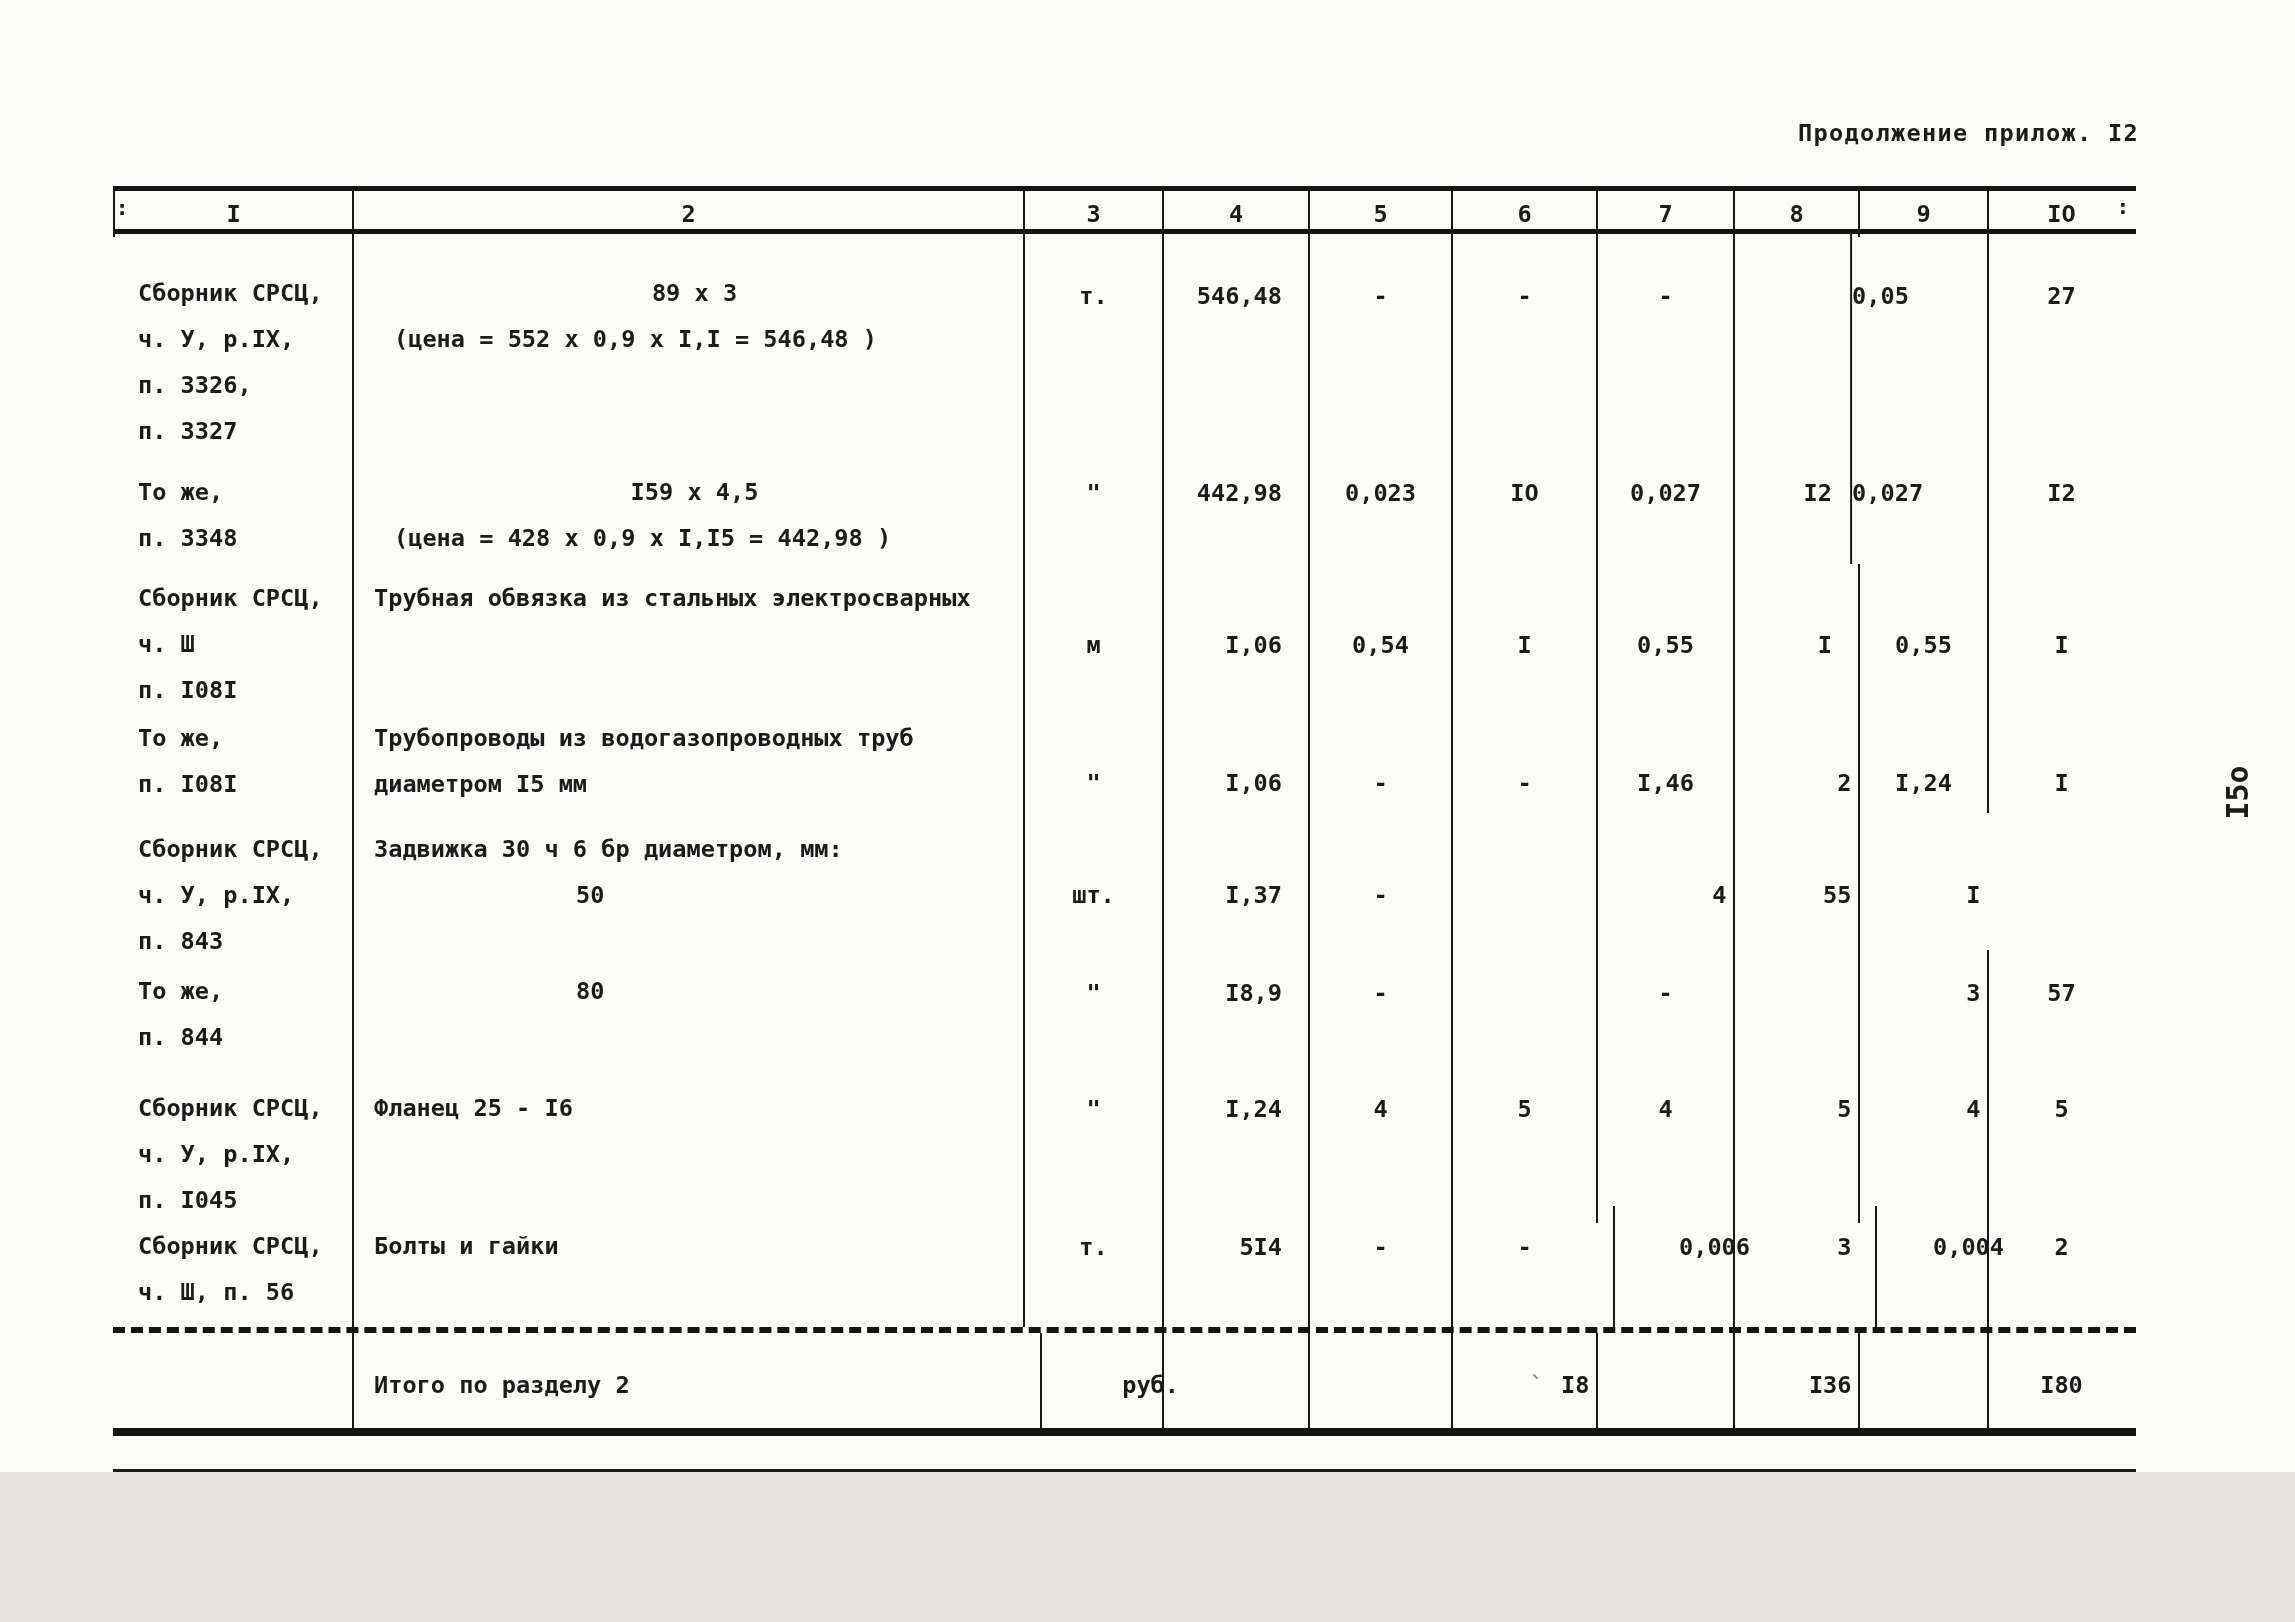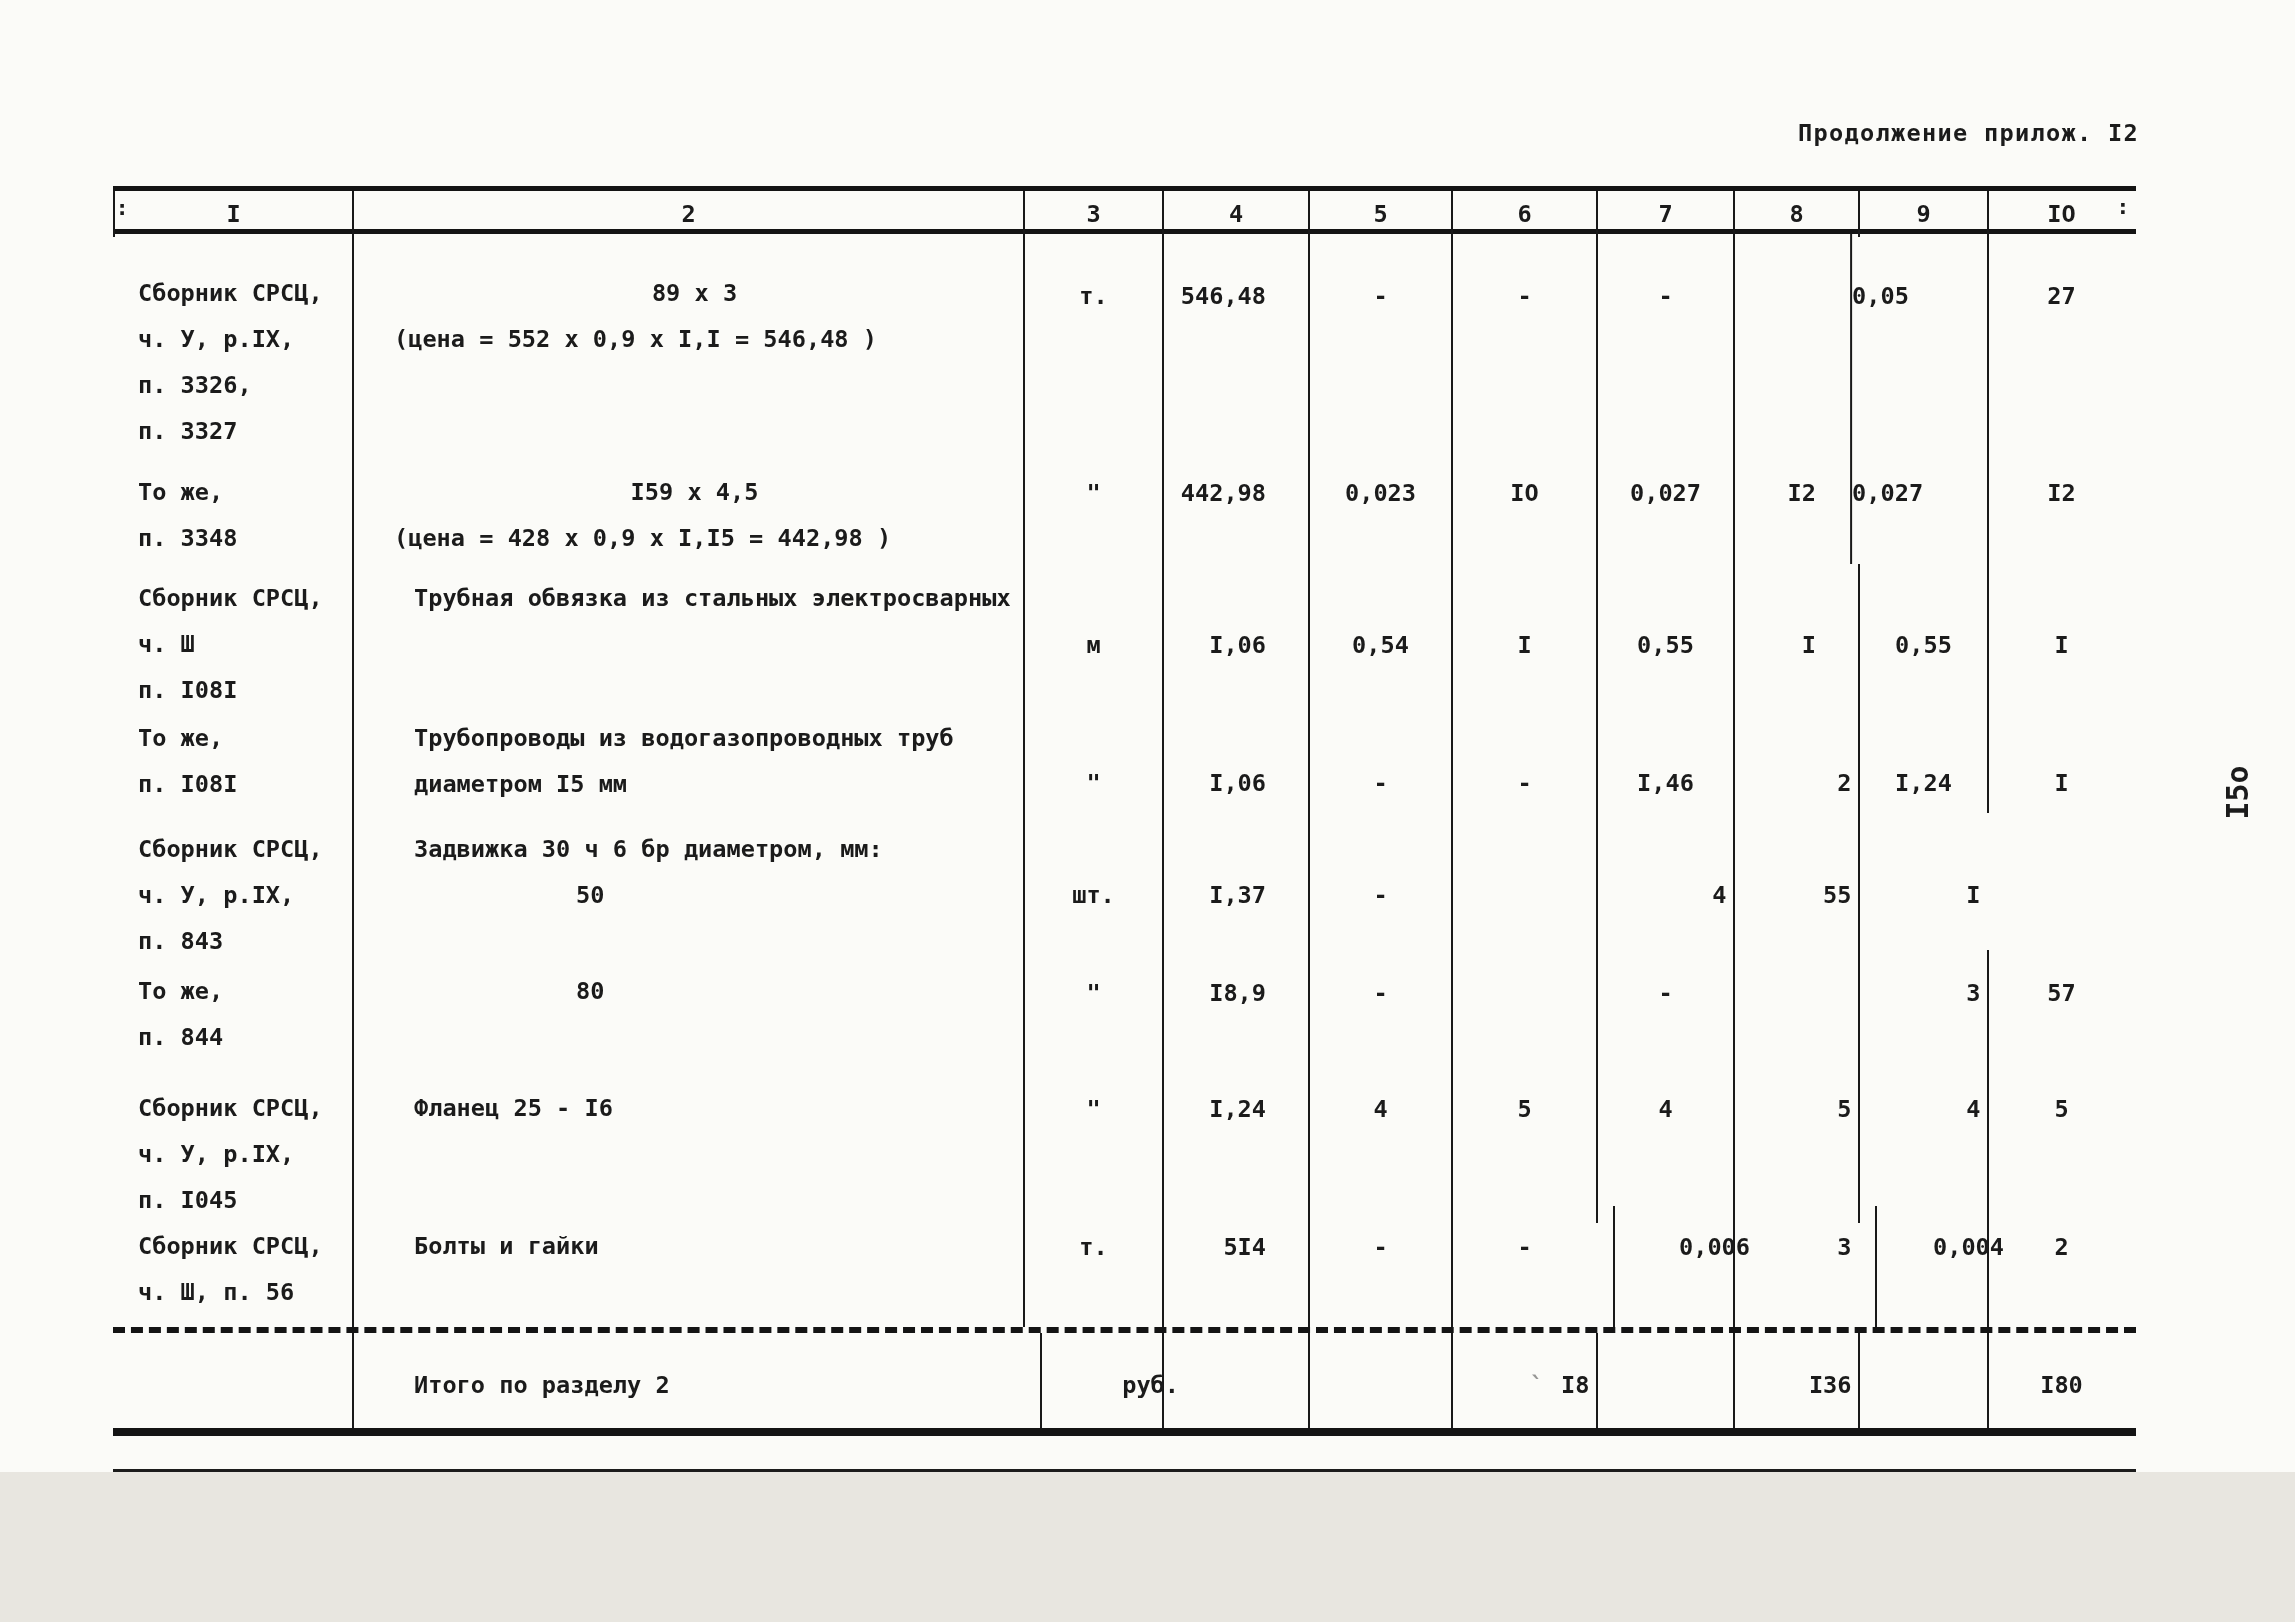--- a/index.html
+++ b/index.html
@@ -36,26 +36,26 @@
     position:relative;
   }
   .thead .cell{display:flex;align-items:center;justify-content:center;font-size:23.6px;}
   .colon-l{position:absolute;left:2.6px;top:3.9px;font-size:22px;}
   .colon-r{position:absolute;right:6.5px;top:2.6px;font-size:22px;}
   .cell{line-height:46px;}
   .cell.txt{padding-top:var(--pt);}
   .cell.v{padding-top:var(--pv);white-space:nowrap;}
   .c1.txt{padding-left:25px;}
   .ln{white-space:nowrap;}
-  .t-left{padding-left:20px;margin-left:40px;}
+  .t-left{padding-left:20px;}
   .t-eq{padding-left:40px;}
   .t-center{text-align:center;padding-left:12px;}
   .t-num{padding-left:222px;}
   .al-c{text-align:center;}
-  .al-r{text-align:right;padding-right:42px;}
+  .al-r{text-align:right;padding-right:26px;}
   .al-rb{text-align:right;padding-right:6.5px;}
   .al-l{text-align:left;transform:translateX(-7.9px);}
   .al-ov{text-align:right;transform:translateX(17px);}
   .r1{--pt:36px;--pv:39px;height:222px;}
   .r2{--pt:13px;--pv:14.4px;height:108px;}
   .r3{--pt:10.5px;--pv:58px;height:131px;}
   .r4{--pt:19.6px;--pv:65px;height:118px;}
   .r5{--pt:13px;--pv:59px;height:137px;}
   .r6{--pt:18.3px;--pv:19.6px;height:115px;}
   .r7{--pt:19.6px;--pv:21px;height:141px;}

